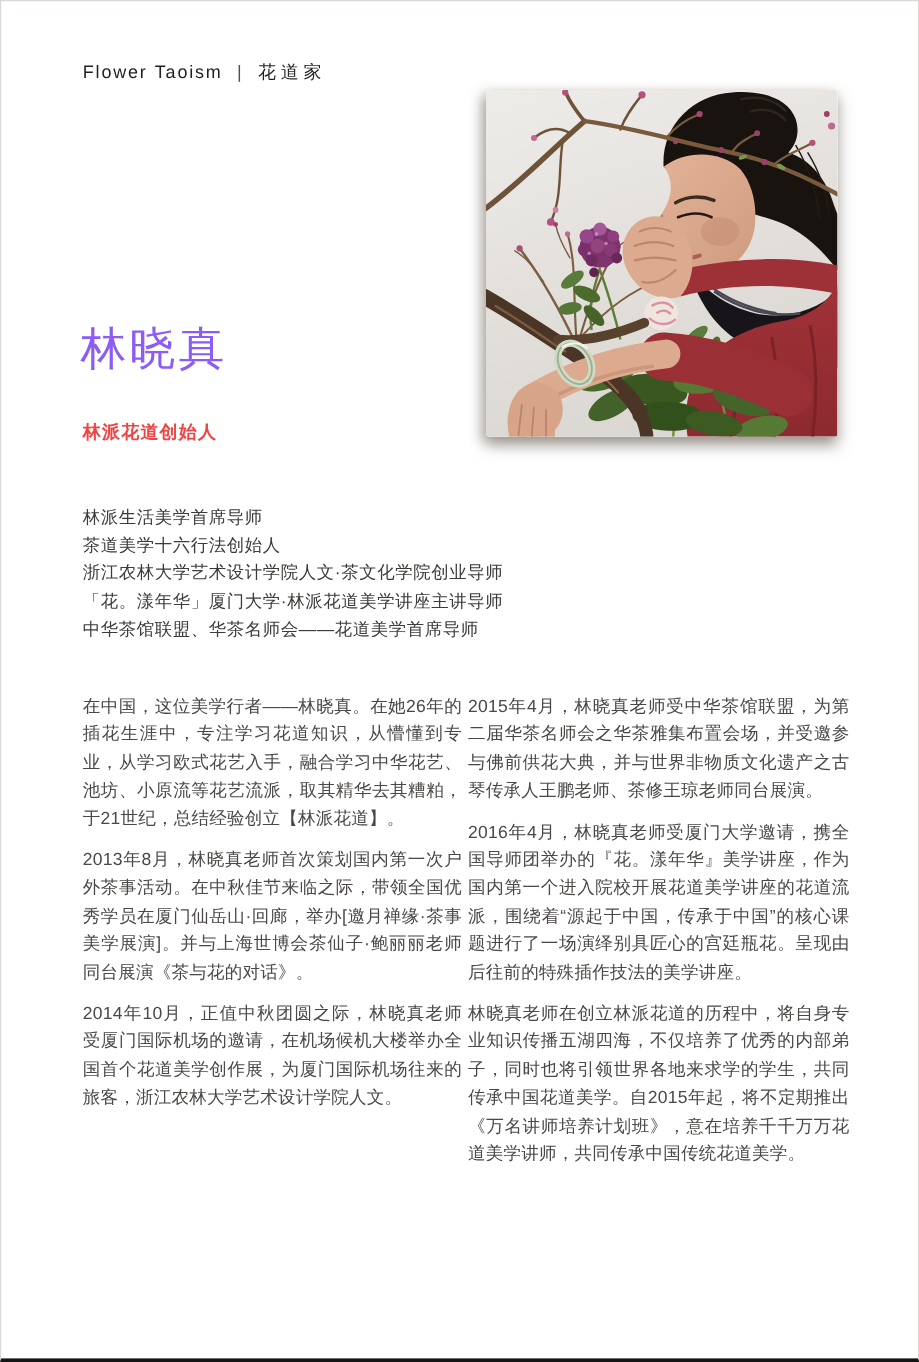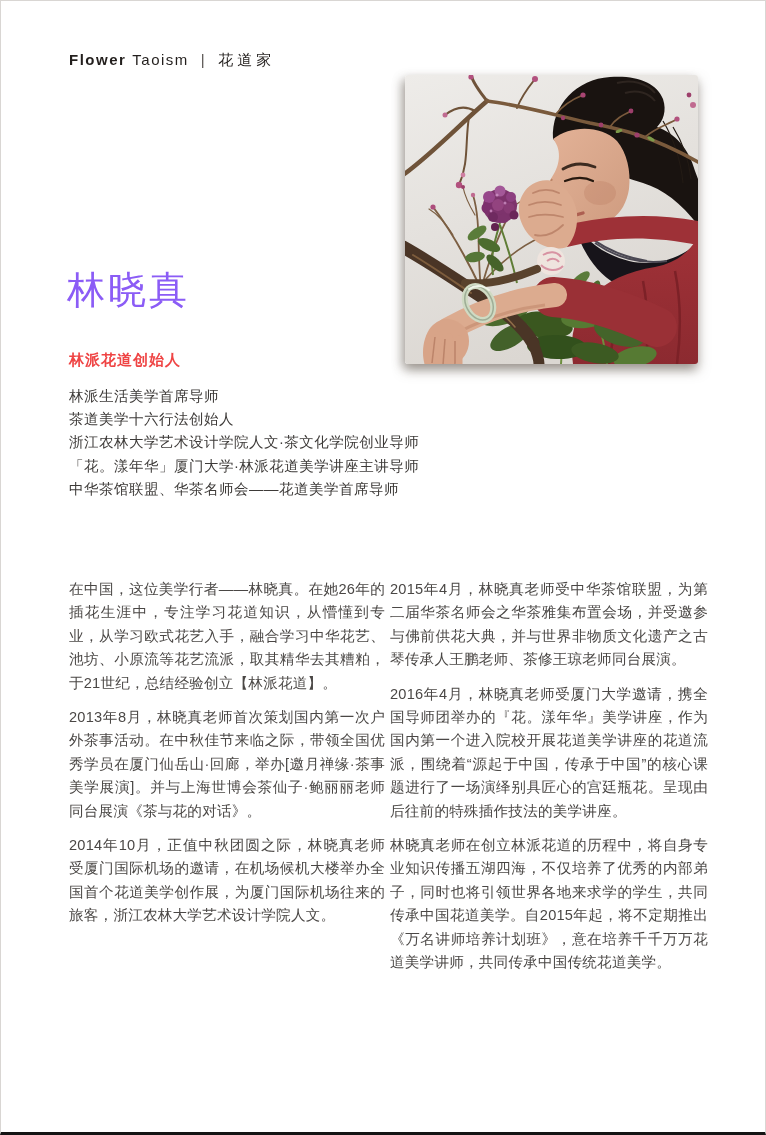--- a/index.html
+++ b/index.html
@@ -12,40 +12,40 @@
     border-bottom:3px solid #141414;
     font-family:"Liberation Sans","DejaVu Sans",sans-serif;
     color:#4a4745;
     overflow:hidden;
   }
   .masthead{
     position:absolute;left:68px;top:50px;
     font-size:15px;color:#231f1d;letter-spacing:1.5px;
     white-space:nowrap;
   }
-  .masthead .brand-bold{font-weight:bold;text-align:center;}
+  .masthead .brand-bold{font-weight:normal;text-align:center;}
   .masthead .brand-light{font-weight:normal;margin-left:6px;}
   .masthead .sep{margin:0 12px;color:#55504d;font-weight:300;}
   .masthead .category{letter-spacing:4px;}
   .photo{
     position:absolute;left:404px;top:74px;width:293px;height:289px;
     margin:0;border-radius:3px;overflow:hidden;
     box-shadow:0 6px 12px rgba(95,85,75,.5), -4px 4px 10px rgba(95,85,75,.28);
   }
   .photo svg{display:block;width:100%;height:100%;}
   .profile-name{
     position:absolute;left:66px;top:264px;margin:0;
     font-size:38px;font-weight:500;letter-spacing:3px;color:#8b5cf6;
   }
   .profile-role{
     position:absolute;left:68px;top:350px;margin:0;
     font-size:15px;font-weight:bold;letter-spacing:1px;color:#ef4444;
   }
   .credentials{
-    position:absolute;left:68px;top:384px;margin:0;padding:0;
+    position:absolute;left:68px;top:420px;margin:0;padding:0;
     list-style:none;font-size:14.5px;line-height:23.2px;
     letter-spacing:.5px;color:#3d3a38;
   }
   .col{
     position:absolute;top:577px;
     font-size:14.6px;line-height:23.4px;letter-spacing:.2px;
     text-align:justify;color:#4a4745;
   }
   .col p{margin:0 0 11px 0;}
   .col-left{left:68px;width:316px;}

